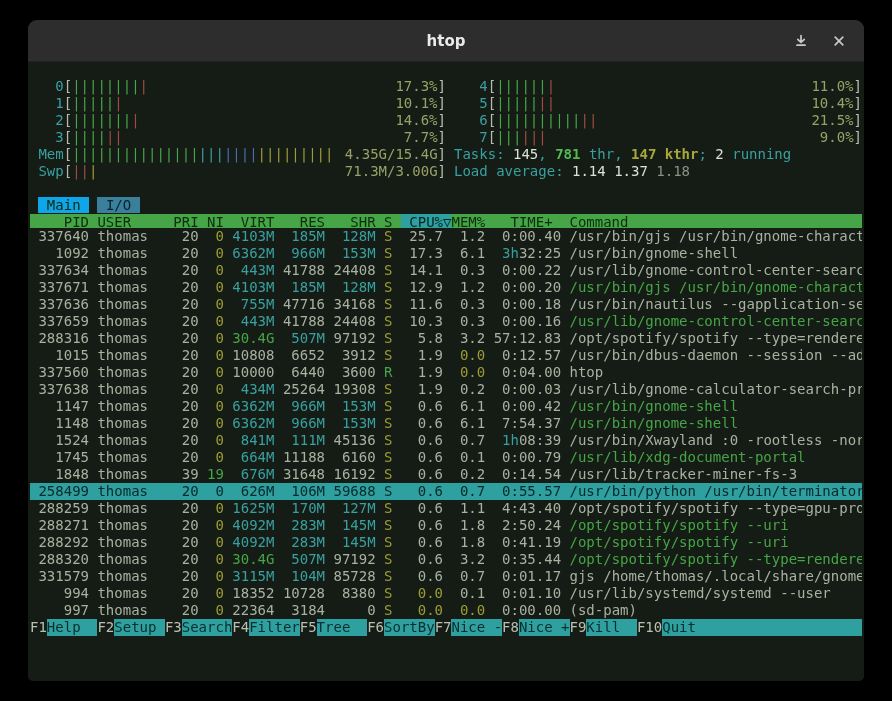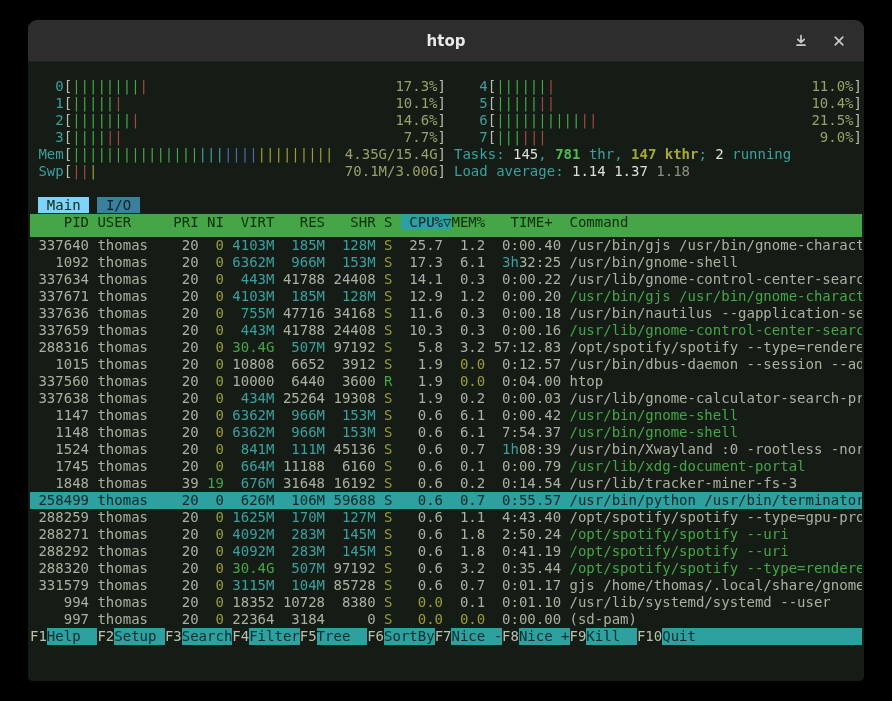--- a/index.html
+++ b/index.html
@@ -55,24 +55,24 @@
   .c-dim   { color:#8a9284; }
   .c-teal  { color:#39a0a0; }
   .c-cyanb { color:#45b8b8; font-weight:bold; }
   .c-wb    { color:#dce1d6; font-weight:normal; }
   .c-gb    { color:#53b953; font-weight:bold; }
   .c-ob    { color:#a8a83a; font-weight:bold; }
   .c-green { color:#46a546; }
   .c-olive { color:#9d9d33; }
   
   .tabrow { height:17px; line-height:17px; white-space:pre; }
-  .tab-main { background:#7dd3fc; color:#0b2b0b; }
+  .tab-main { background:#0ea5e9; color:#0b2b0b; }
   .tab-io   { background:#3a7f9c; color:#06222b; }
   
-  .hrow { height:23px; line-height:17px; white-space:pre; background:#46a546; color:#0b2e0b; overflow:hidden; }
+  .hrow { height:14px; line-height:17px; white-space:pre; background:#46a546; color:#0b2e0b; overflow:hidden; }
   .hsort { background:#2fa0a0; color:#052525; }
   
   .prow { height:17px; line-height:17px; white-space:pre; overflow:hidden; cursor:default; }
   .prow.sel { background:#2fa0a0; }
   .prow.sel span { color:#08282a !important; font-weight:normal;margin-top:29px; }
   
   .fnbar { height:17px; line-height:17px; display:flex; white-space:pre; overflow:hidden; }
   .fnkey { color:#b9c0b0; white-space:pre; }
   .fnlab { background:#2fa0a0; color:#0a2e2e; white-space:pre; }
   .fnfill { background:#2fa0a0; flex:1; }
@@ -98,21 +98,21 @@
       </div>
     </div>
     <div class="terminal">
       <div class="meters" id="meters">
         <div class="mcol-left" id="meters-left">
             <div class="mline"><span class="mlabel">   0</span><span class="mbr">[</span><span class="minner"><span class="mbars"><span style="color: rgb(70, 165, 70);">||||||||</span><span style="color: rgb(162, 74, 66);">|</span></span><span class="mval">17.3%</span></span><span class="mbr">]</span></div>
             <div class="mline"><span class="mlabel">   1</span><span class="mbr">[</span><span class="minner"><span class="mbars"><span style="color: rgb(70, 165, 70);">|||||</span><span style="color: rgb(162, 74, 66);">|</span></span><span class="mval">10.1%</span></span><span class="mbr">]</span></div>
             <div class="mline"><span class="mlabel">   2</span><span class="mbr">[</span><span class="minner"><span class="mbars"><span style="color: rgb(70, 165, 70);">|||||||</span><span style="color: rgb(162, 74, 66);">|</span></span><span class="mval">14.6%</span></span><span class="mbr">]</span></div>
             <div class="mline"><span class="mlabel">   3</span><span class="mbr">[</span><span class="minner"><span class="mbars"><span style="color: rgb(70, 165, 70);">||||</span><span style="color: rgb(162, 74, 66);">||</span></span><span class="mval">7.7%</span></span><span class="mbr">]</span></div>
             <div class="mline"><span class="mlabel"> Mem</span><span class="mbr">[</span><span class="minner"><span class="mbars"><span style="color: rgb(70, 165, 70);">|||||||||||||||</span><span style="color: rgb(57, 160, 160);">|||</span><span style="color: rgb(74, 108, 172);">||||</span><span style="color: rgb(157, 157, 51);">|||||||||</span></span><span class="mval">4.35G/15.4G</span></span><span class="mbr">]</span></div>
-            <div class="mline"><span class="mlabel"> Swp</span><span class="mbr">[</span><span class="minner"><span class="mbars"><span style="color: rgb(162, 74, 66);">||</span><span style="color: rgb(157, 157, 51);">|</span></span><span class="mval">70.1M/3.00G</span></span><span class="mbr">]</span></div>
+            <div class="mline"><span class="mlabel"> Swp</span><span class="mbr">[</span><span class="minner"><span class="mbars"><span style="color: rgb(162, 74, 66);">||</span><span style="color: rgb(157, 157, 51);">|</span></span><span class="mval">71.3M/3.00G</span></span><span class="mbr">]</span></div>
           </div>
         <div class="mcol-right" id="meters-right">
             <div class="mline"><span class="mlabel">   4</span><span class="mbr">[</span><span class="minner"><span class="mbars"><span style="color: rgb(70, 165, 70);">||||||</span><span style="color: rgb(162, 74, 66);">|</span></span><span class="mval">11.0%</span></span><span class="mbr">]</span></div>
             <div class="mline"><span class="mlabel">   5</span><span class="mbr">[</span><span class="minner"><span class="mbars"><span style="color: rgb(70, 165, 70);">|||||</span><span style="color: rgb(162, 74, 66);">||</span></span><span class="mval">10.4%</span></span><span class="mbr">]</span></div>
             <div class="mline"><span class="mlabel">   6</span><span class="mbr">[</span><span class="minner"><span class="mbars"><span style="color: rgb(70, 165, 70);">||||||||||</span><span style="color: rgb(162, 74, 66);">||</span></span><span class="mval">21.5%</span></span><span class="mbr">]</span></div>
             <div class="mline"><span class="mlabel">   7</span><span class="mbr">[</span><span class="minner"><span class="mbars"><span style="color: rgb(70, 165, 70);">|||</span><span style="color: rgb(162, 74, 66);">|||</span></span><span class="mval">9.0%</span></span><span class="mbr">]</span></div>
             <div class="mline"><span class="c-teal">Tasks: </span><span class="c-wb">145</span><span class="c-teal">, </span><span class="c-gb">781</span><span class="c-teal"> thr, </span><span class="c-ob">147 kthr</span><span class="c-teal">; </span><span class="c-wb">2</span><span class="c-teal"> running</span></div>
             <div class="mline"><span class="c-teal">Load average: </span><span class="c-wb">1.14 </span><span class="c-wb">1.37 </span><span class="c-dim">1.18</span></div>
           </div>
       </div>

